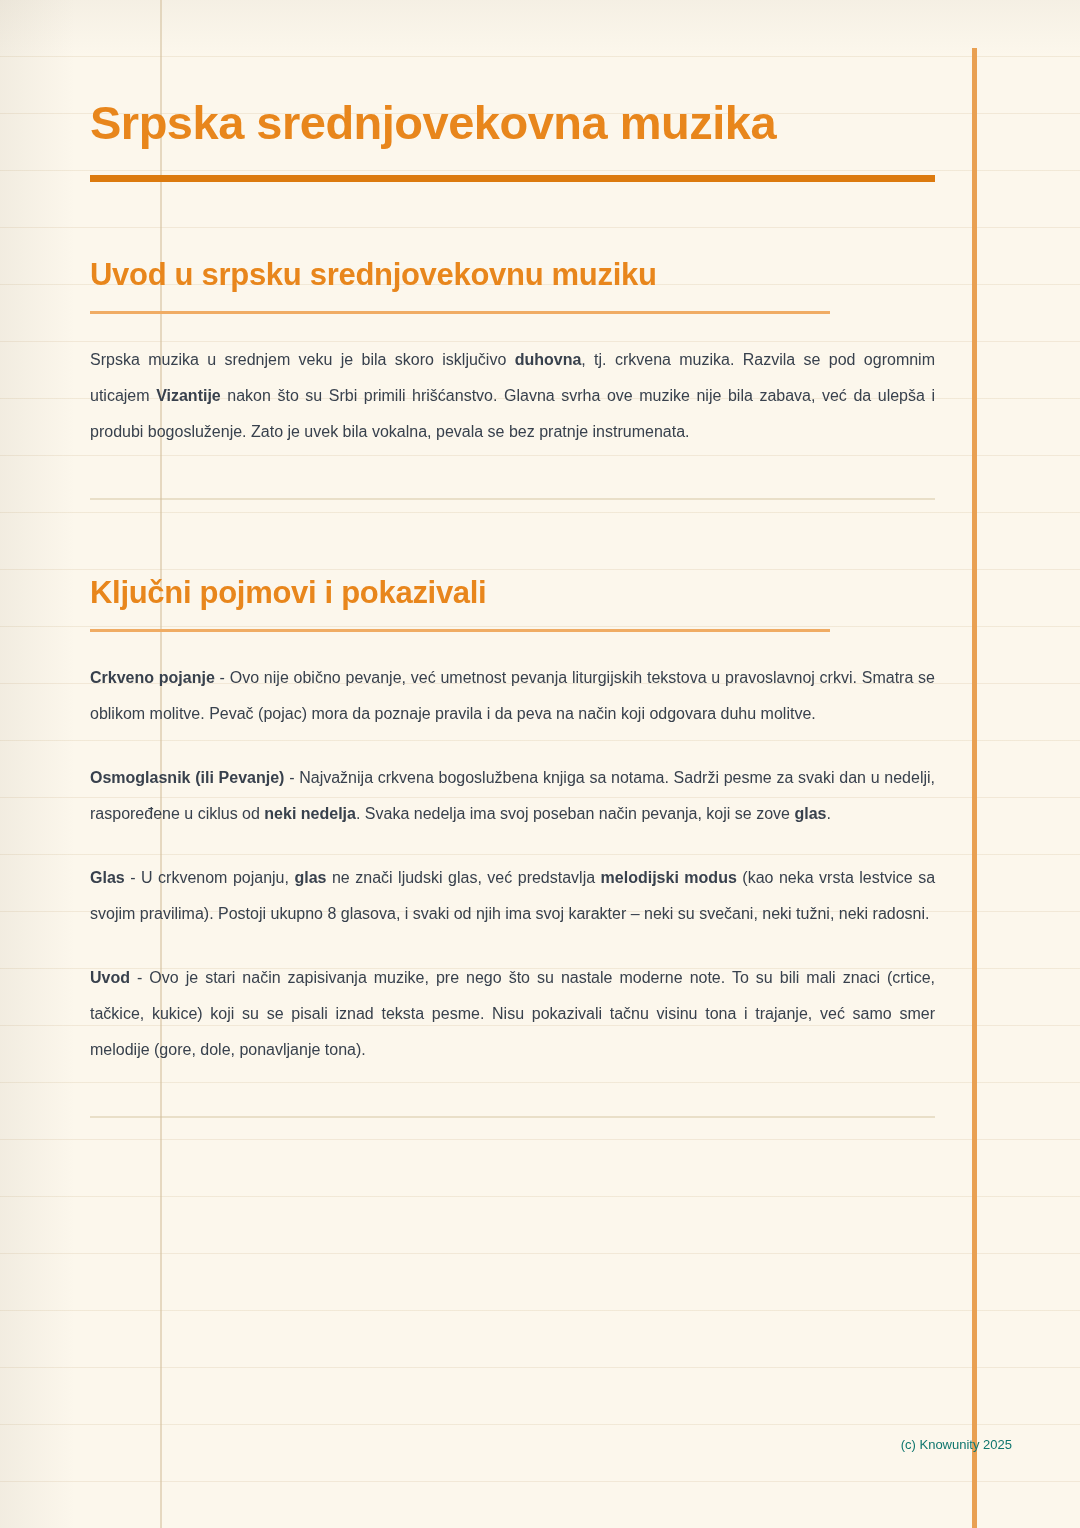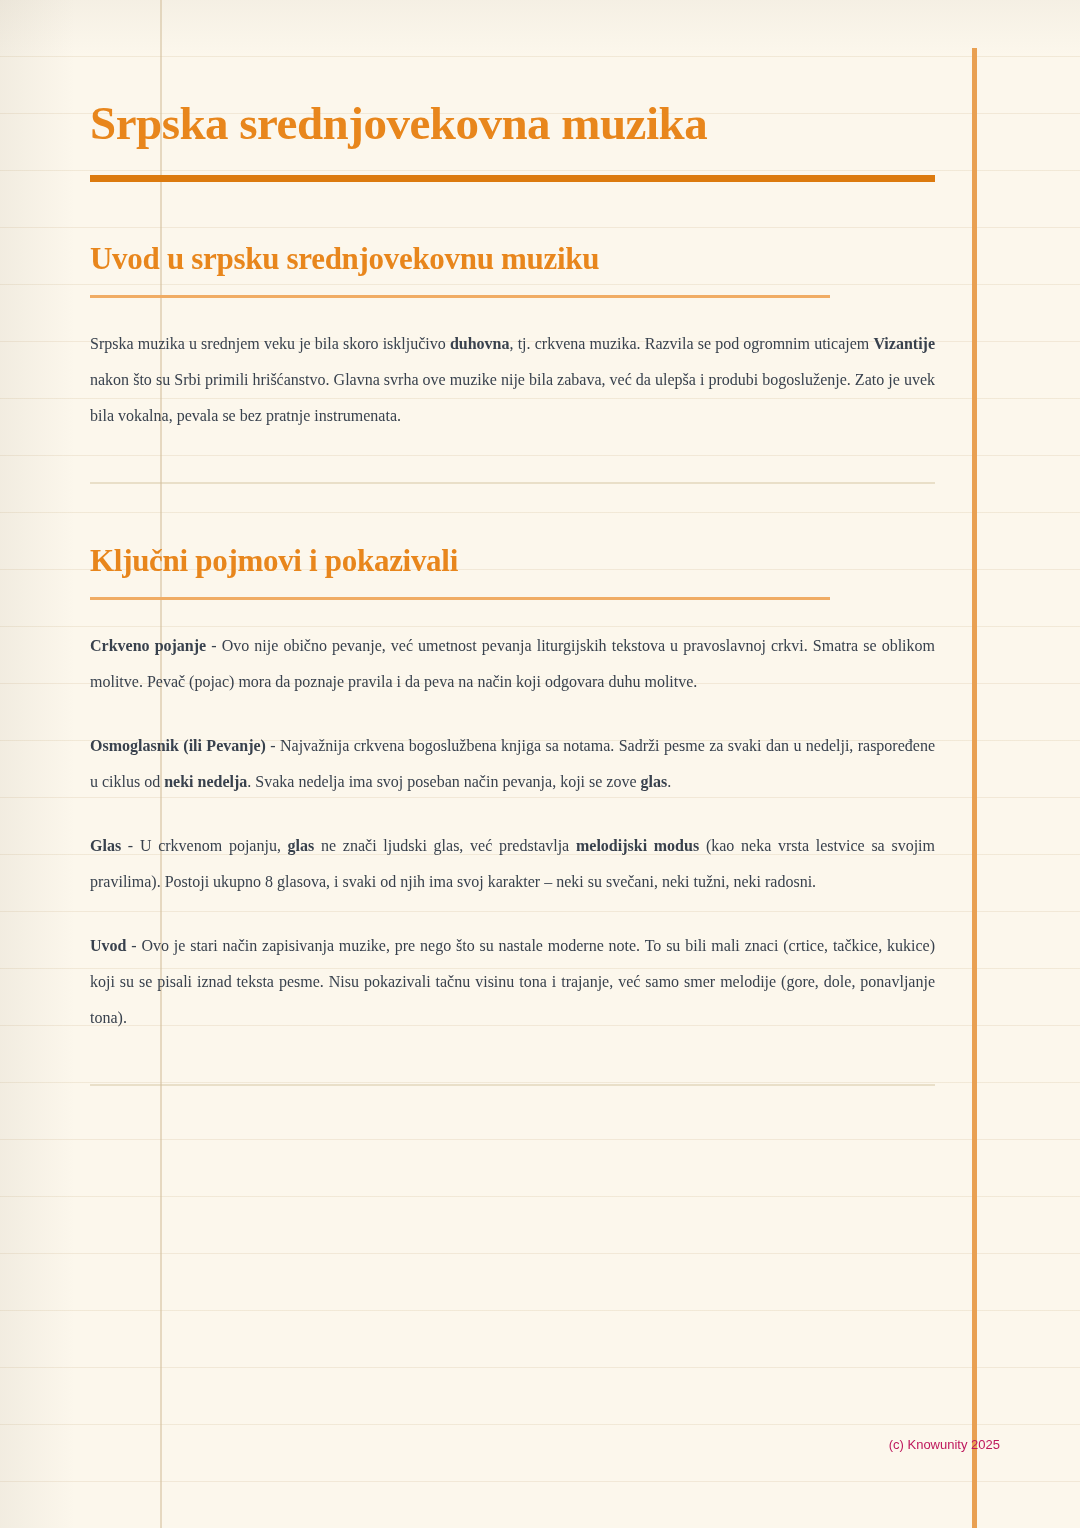--- a/index.html
+++ b/index.html
@@ -54,39 +54,38 @@
     bottom: 0;
     width: 5px;
     background: var(--color-accent_line, #E9A052);
     z-index: 1;
   }
   .content {
     position: relative;
     z-index: 2;
     margin: 0 145px 16px 90px;
     padding-top: 96px;
-    font-family: Liberation Serif, serif;
   }
   h1.page-title {
     margin: 0;
     font-size: 47px;
     line-height: 1.17;
     font-weight: 800;
     letter-spacing: -0.5px;
     color: var(--color-heading, #E8861C);
   }
   .title-rule {
     margin-top: 24px;
     height: 7px;
     width: 100%;
     background: var(--color-rule, #DC7A0E);
   }
   h2.section-heading {
     margin: 0;
-    padding-top: 58px;
+    padding-top: 74px;
     font-size: 31px;
     line-height: 1.2;
     font-weight: 800;
     letter-spacing: -0.3px;
     color: var(--color-heading, #E8861C);
   }
   .heading-underline {
     margin-top: 18px;
     height: 3px;
     width: 740px;
@@ -105,24 +104,24 @@
   }
   .section-divider {
     margin-top: 48px;
     height: 2px;
     width: 100%;
     background: rgba(210,192,158,0.45);
   }
   .footer-credit {
     position: absolute;
     top: 1437px;
-    right: 80px;
+    right: 68px;
     z-index: 3;
     font-size: 13px;
-    color: #be185d;
+    color: #0f766e;
   }
 </style>
 </head>
 <body>
 
 <div class="paper-texture"></div>
 <div class="paper-shade"></div>
 <div class="margin-line-left"></div>
 <div class="accent-line-right"></div>
 

